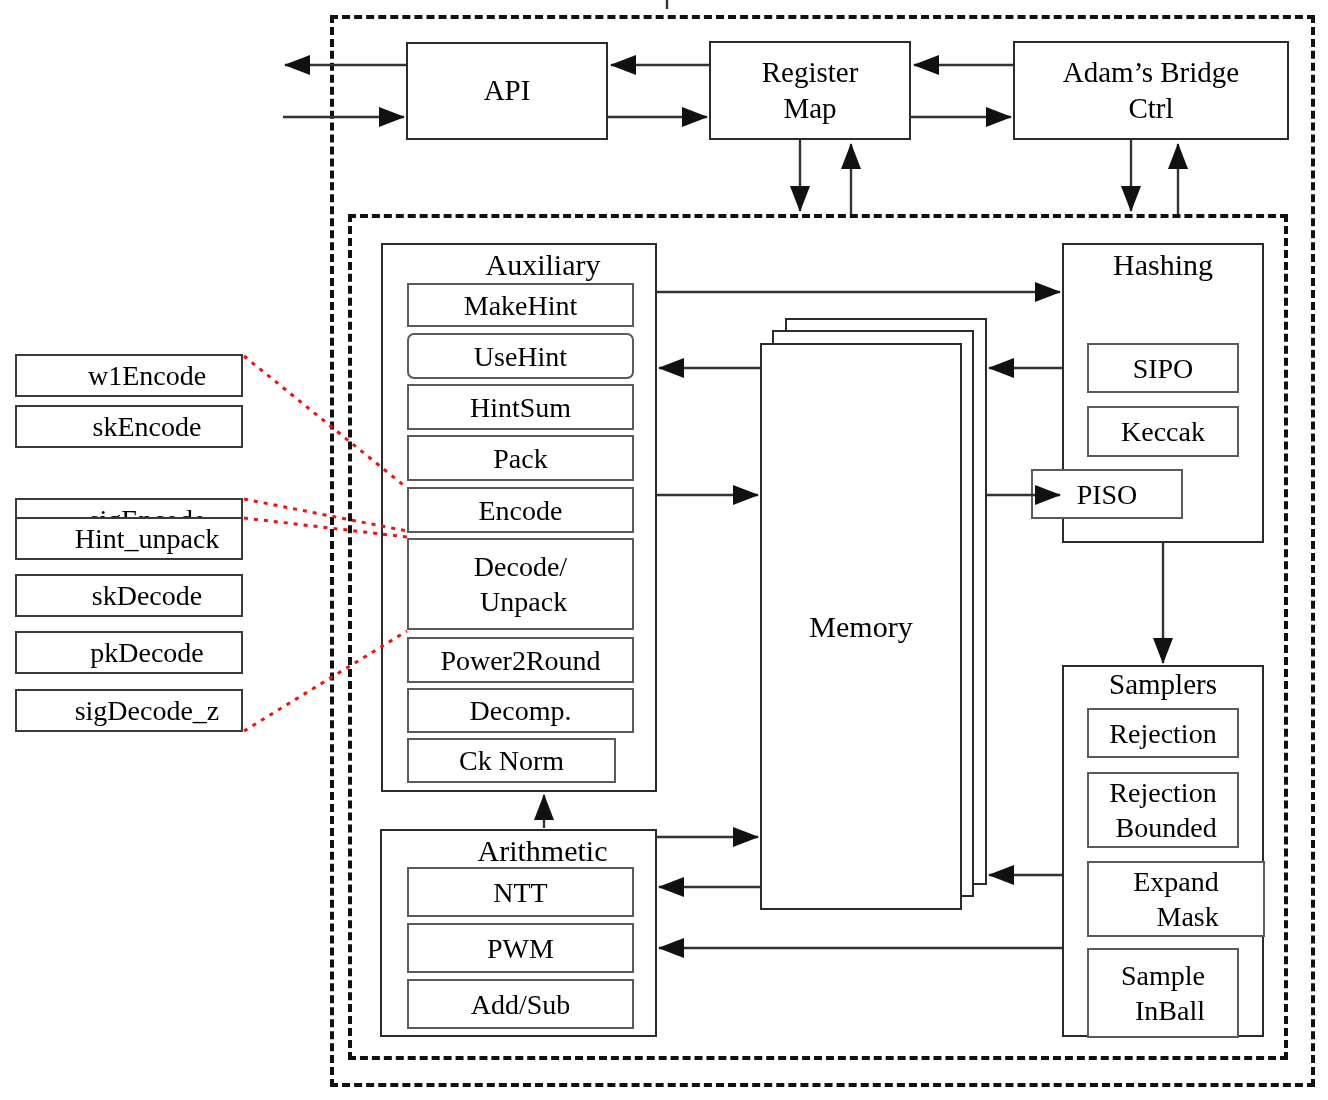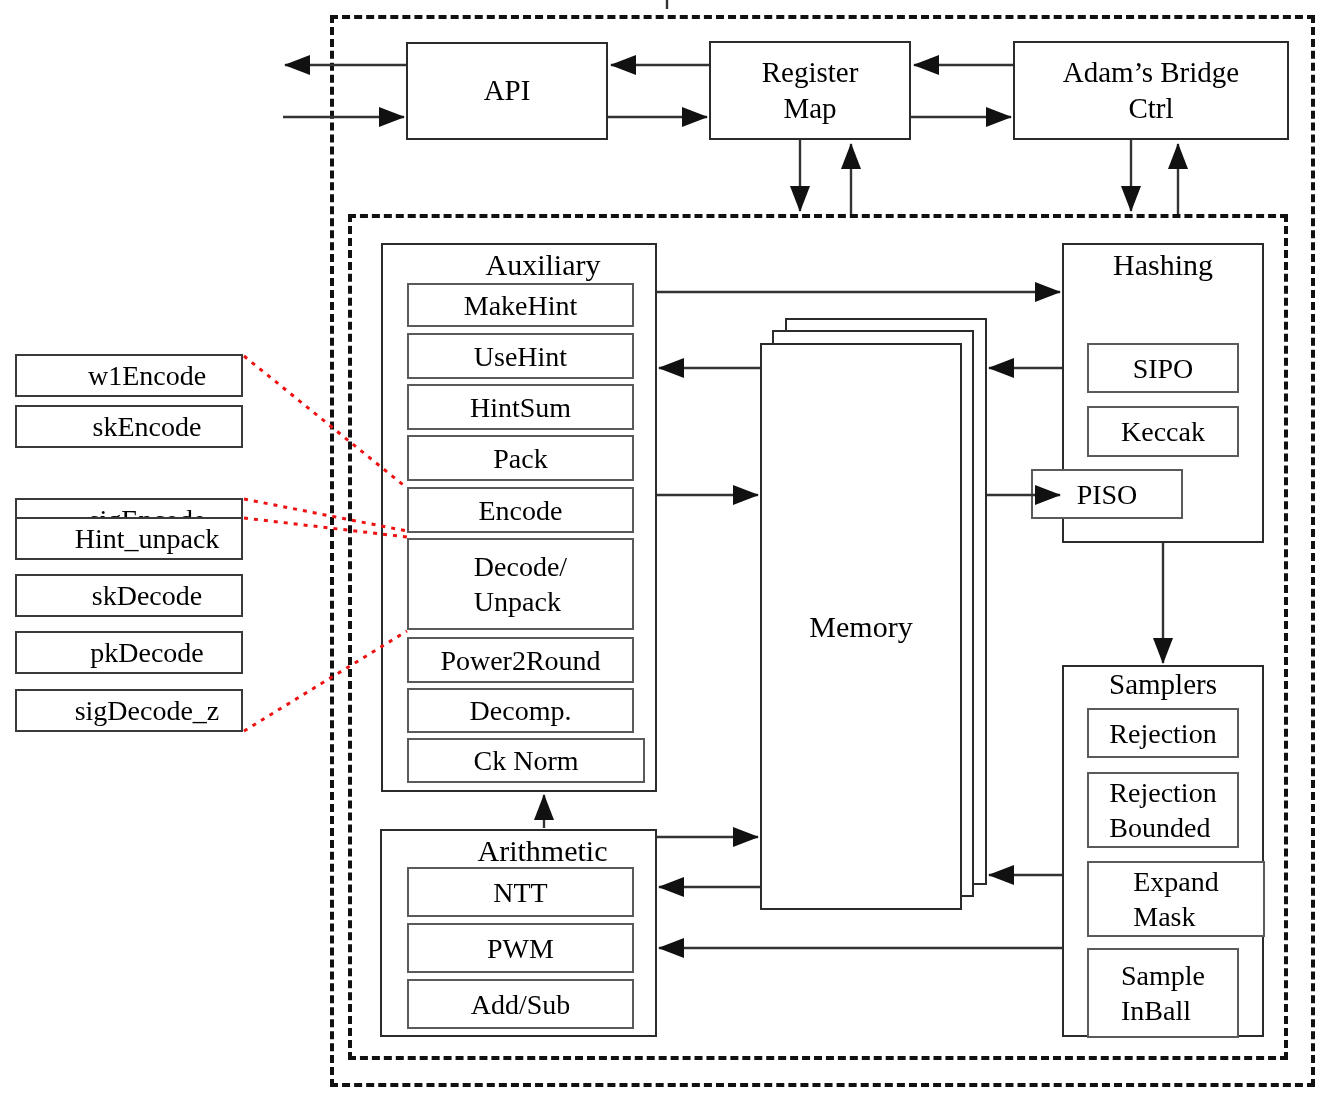--- a/index.html
+++ b/index.html
@@ -14,21 +14,21 @@
     font-size:29px;line-height:1.22;white-space:pre-line;z-index:10;
   }
   .group{position:absolute;box-sizing:border-box;background:#fff;border:2px solid #2b2b2b;z-index:8;}
   .gtitle{
     position:absolute;top:2px;left:0;right:0;text-align:center;
     font-size:30px;line-height:1.2;white-space:pre-line;z-index:9;
   }
   .shiftr{padding-left:48px;}
   .sub{
     position:absolute;box-sizing:border-box;background:#fff;border:2px solid #5a5a5a;
-    display:flex;align-items:center;justify-content:center;text-align:left;
+    display:flex;align-items:center;justify-content:center;text-align:right;
     font-size:28px;line-height:1.25;white-space:pre-line;z-index:12;
   }
   .cbox{
     position:absolute;left:15px;width:228px;height:43px;box-sizing:border-box;
     background:#fff;border:2px solid #3a3a3a;display:flex;align-items:center;justify-content:center;
     font-size:28px;z-index:10;padding-left:36px;
   }
   .mem{position:absolute;box-sizing:border-box;background:#fff;border:2px solid #2b2b2b;}
   #connectors{position:absolute;left:0;top:0;z-index:30;pointer-events:none;}
 </style>
@@ -51,29 +51,29 @@
   <div class="cbox" style="top:458px;margin-top:40px;">sigEncode</div>
   <div class="cbox" style="top:517px;">Hint_unpack</div>
   <div class="cbox" style="top:574px;">skDecode</div>
   <div class="cbox" style="top:631px;">pkDecode</div>
   <div class="cbox" style="top:689px;">sigDecode_z</div>
 
   <div class="group" style="left:381px;top:243px;width:276px;height:549px;">
     <div class="gtitle shiftr">Auxiliary</div>
   </div>
   <div class="sub" style="left:407px;top:283px;width:227px;height:44px;">MakeHint</div>
-  <div class="sub" style="left:407px;top:333px;width:227px;height:46px;">UseHint</div>
+  <div class="sub" style="left:407px;top:333px;width:227px;height:46px;border-radius:7px;">UseHint</div>
   <div class="sub" style="left:407px;top:384px;width:227px;height:46px;">HintSum</div>
   <div class="sub" style="left:407px;top:435px;width:227px;height:46px;">Pack</div>
   <div class="sub" style="left:407px;top:487px;width:227px;height:46px;">Encode</div>
   <div class="sub" style="left:407px;top:538px;width:227px;height:92px;">Decode/
 Unpack</div>
   <div class="sub" style="left:407px;top:637px;width:227px;height:46px;">Power2Round</div>
   <div class="sub" style="left:407px;top:688px;width:227px;height:45px;">Decomp.</div>
-  <div class="sub" style="left:407px;top:738px;width:238px;height:45px;">Ck Norm</div>
+  <div class="sub" style="left:407px;top:738px;width:209px;height:45px;">Ck Norm</div>
 
   <div class="mem" style="left:785px;top:318px;width:202px;height:567px;z-index:11;"></div>
   <div class="mem" style="left:772px;top:330px;width:202px;height:567px;z-index:12;"></div>
   <div class="mem" style="left:760px;top:343px;width:202px;height:567px;z-index:13;display:flex;align-items:center;justify-content:center;font-size:30px;">Memory</div>
 
   <div class="group" style="left:1062px;top:243px;width:202px;height:300px;">
     <div class="gtitle">Hashing</div>
   </div>
   <div class="sub" style="left:1087px;top:343px;width:152px;height:50px;">SIPO</div>
   <div class="sub" style="left:1087px;top:406px;width:152px;height:51px;">Keccak</div>

